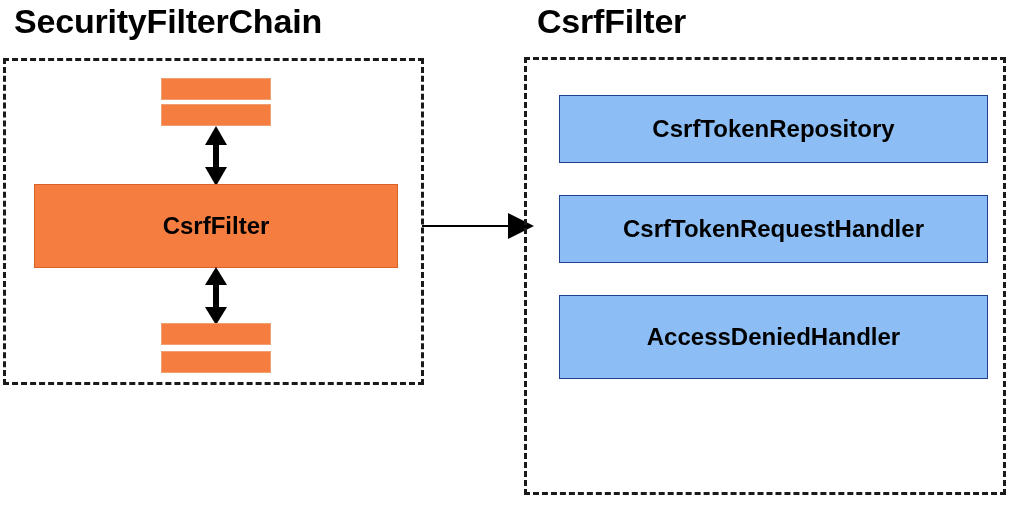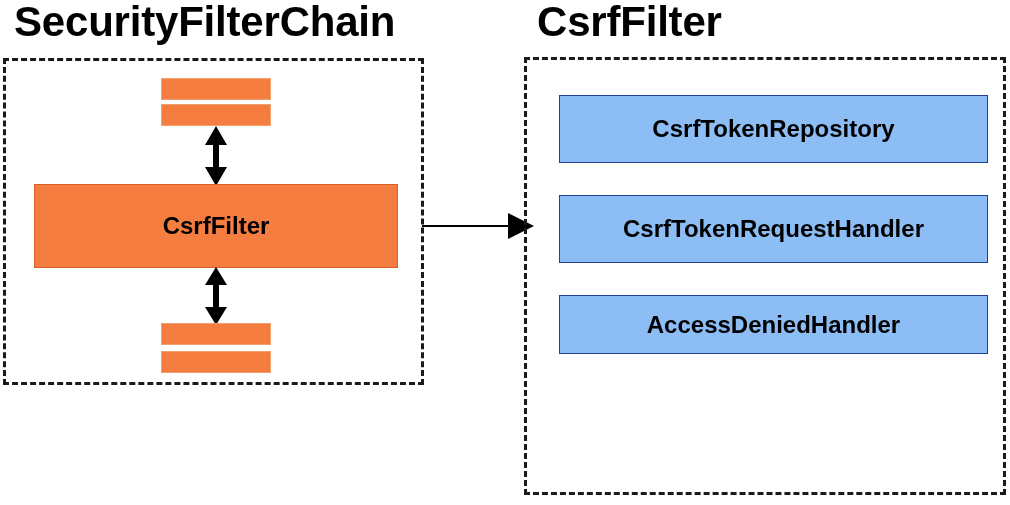--- a/index.html
+++ b/index.html
@@ -16,21 +16,21 @@
     height: 505px;
     background: #ffffff;
     overflow: hidden;
   }
 
   
   .panel-title {
     position: absolute;
     font-family: "Liberation Sans", sans-serif;
     font-weight: bold;
-    font-size: 42px;
+    font-size: 34px;
     line-height: 31px;
     color: #000000;
     white-space: nowrap;
     letter-spacing: -0.2px;
   }
   #title-left  { left: 14px;  top: 6px; }
   #title-right { left: 537px; top: 6px; }
 
   
   .group-box {
@@ -142,18 +142,18 @@
   <div id="group-right" class="group-box"></div>
 
   <div class="node node-blue" style="left:559px; top:95px; width:429px; height:68px;text-align:center;">
     <span>CsrfTokenRepository</span>
   </div>
 
   <div class="node node-blue" style="left:559px; top:195px; width:429px; height:68px;align-items:center;">
     <span>CsrfTokenRequestHandler</span>
   </div>
 
-  <div class="node node-blue" style="left:559px; top:295px; width:429px; height:59px;">
+  <div class="node node-blue" style="left:559px; top:295px; width:429px; height:84px;">
     <span>AccessDeniedHandler</span>
   </div>
 
 
 </div>
 
 </body></html>

